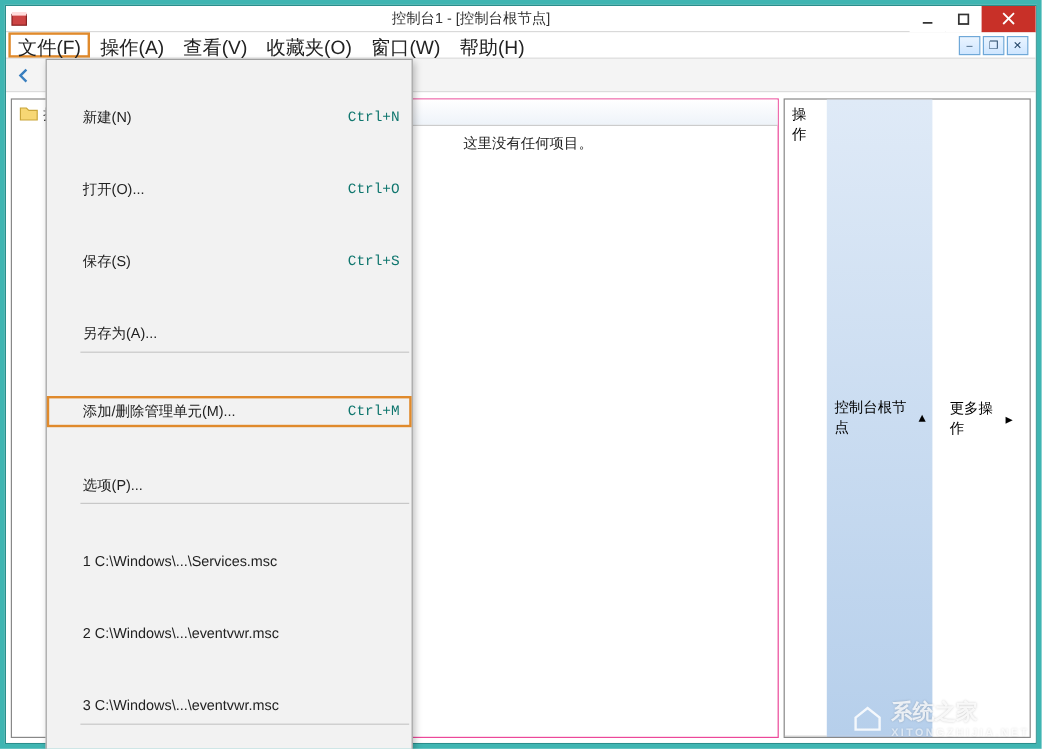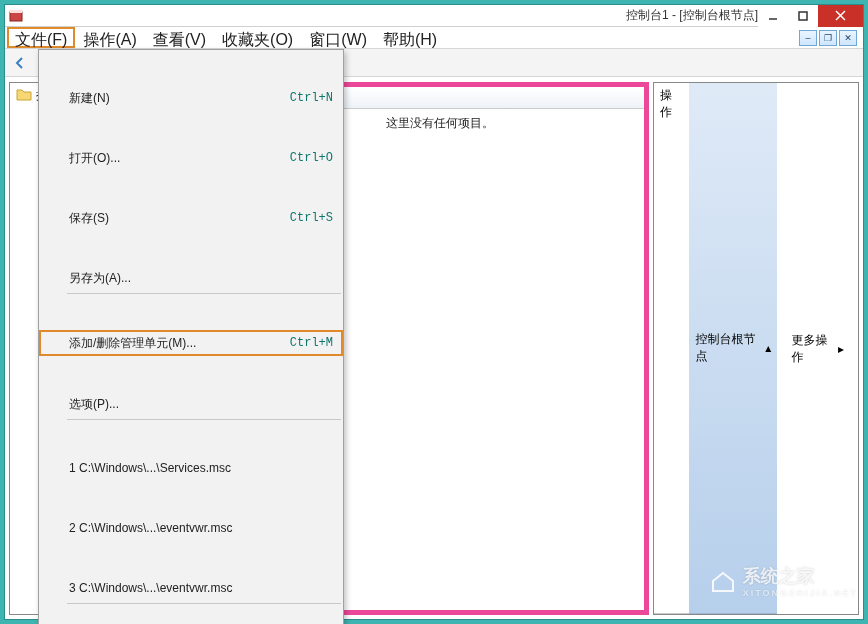--- a/index.html
+++ b/index.html
@@ -4,21 +4,21 @@
 <style>
   * { box-sizing: border-box; }
   html, body { margin: 0; padding: 0; font-family: "Microsoft YaHei", "Segoe UI", sans-serif; font-size: 12px; }
   body { width: 868px; height: 624px; background: #3fb5b2; position: relative; overflow: hidden; }
 
   .window { position: absolute; left: 4px; top: 4px; right: 4px; bottom: 4px; background: #fff; border: 1px solid #2a8e8c; display: flex; flex-direction: column; }
 
   
   .titlebar { height: 22px; background: #fff; display: flex; align-items: center; border-bottom: 1px solid #d0d0d0; }
   .titlebar .icon { width: 22px; height: 22px; display:flex; align-items:center; justify-content:center; }
-  .titlebar .title-text { flex: 1; text-align: right; font-size: 12px; color: #333; }
+  .titlebar .title-text { flex: 1; text-align: center; font-size: 12px; color: #333; }
   .title-controls { display: flex; }
   .title-btn { width: 30px; height: 22px; display:flex; align-items:center; justify-content:center; color:#333; }
   .title-btn.close { background: #c83028; color:#fff; width: 45px; }
   .title-btn.minimize, .title-btn.maximize { background: #fff; }
   .title-btn svg, .title-btn span { pointer-events:none; }
 
   
   .menubar { height: 22px; background: #fff; display: flex; align-items: stretch; border-bottom: 1px solid #d6d6d6; padding: 0 2px; }
   .menubar .menu-item { padding: 3px 8px; font-size: 16px; color: #222; cursor: default; }
   .menubar .menu-item.active { border: 2px solid #e08a2c; padding: 1px 6px; }
@@ -28,40 +28,40 @@
 
   
   .toolbar { height: 28px; background: #f4f4f4; border-bottom: 1px solid #d6d6d6; display: flex; align-items: center; padding: 0 4px; gap: 6px; }
   .tool-btn { width: 22px; height: 22px; display:flex; align-items:center; justify-content:center; color:#888; }
 
   
   .content { flex:1; display:flex; min-height:0; background:#fff; border-top:1px solid transparent; }
   .tree-pane { width: 218px; border:1px solid #888; margin:4px 2px 4px 4px; background:#fff; overflow:auto; }
   .tree-item { display:flex; align-items:center; gap:4px; padding:4px 6px; }
   .tree-item .folder-icon { color:#e6c358; }
-  .middle-pane { flex:1; border:5px solid #ec4899; margin:4px 2px; background:#fff; display:flex; flex-direction:column; }
+  .middle-pane { flex:1; border:1px solid #ec4899; margin:4px 2px; background:#fff; display:flex; flex-direction:column; }
   .middle-header { height:22px; border-bottom:1px solid #ccc; background: linear-gradient(#fff,#eef3f9); }
   .middle-empty { flex:1; display:flex; justify-content:center; padding-top:6px; color:#222; }
   .action-pane { width:206px; border:1px solid #888; margin:4px 4px 4px 2px; background:#fff; display:flex; flex-direction:row; }
   .action-title { padding:4px 6px; border-bottom:1px solid #ccc; font-size:12px; }
   .action-header { background: linear-gradient(#dfeaf7,#b6cfeb); padding:4px 6px; display:flex; justify-content:space-between; align-items:center; border-bottom:1px solid #9fb7d6;}
   .action-row { padding:4px 14px; display:flex; justify-content:space-between; align-items:center; }
 
   
   .statusbar { height: 22px; background:#f4f4f4; border-top:1px solid #d6d6d6; display:flex; align-items:center; padding:0 6px; color:#333;}
 
   
   .dropdown { position:absolute; left: 38px; top: 49px; width: 306px; background:#f2f2f2; border:1px solid #a0a0a0; box-shadow: 2px 3px 6px rgba(0,0,0,0.25); }
   .dd-row { display:flex; align-items:center; height:24px; padding:0 10px 0 30px; color:#222;margin-top:36px; }
   .dd-row .shortcut { margin-left:auto; padding-left:30px; color:#0f766e;font-family:Liberation Mono, monospace; }
   .dd-row.highlight { border:2px solid #e08a2c; height:26px; padding:0 8px 0 28px; }
   .dd-sep { height:1px; background:#c8c8c8; margin:3px 2px 3px 28px; }
 
   
-  .watermark { position:absolute; right:10px; bottom:26px; color:rgba(255,255,255,0.8); font-size:18px; font-weight:bold; display:flex; align-items:center; gap:6px; pointer-events:none; text-shadow:0 0 2px rgba(0,0,0,0.2);}
+  .watermark { position:absolute; right:10px; bottom:9px; color:rgba(255,255,255,0.8); font-size:18px; font-weight:bold; display:flex; align-items:center; gap:6px; pointer-events:none; text-shadow:0 0 2px rgba(0,0,0,0.2);}
   .watermark .sub { font-size:9px; letter-spacing:2px; opacity:0.7; display:block;}
 </style>
 </head>
 <body>
 
 <div class="window">
 
   <div class="titlebar">
     <div class="icon">
       <svg width="14" height="14" viewBox="0 0 14 14">

